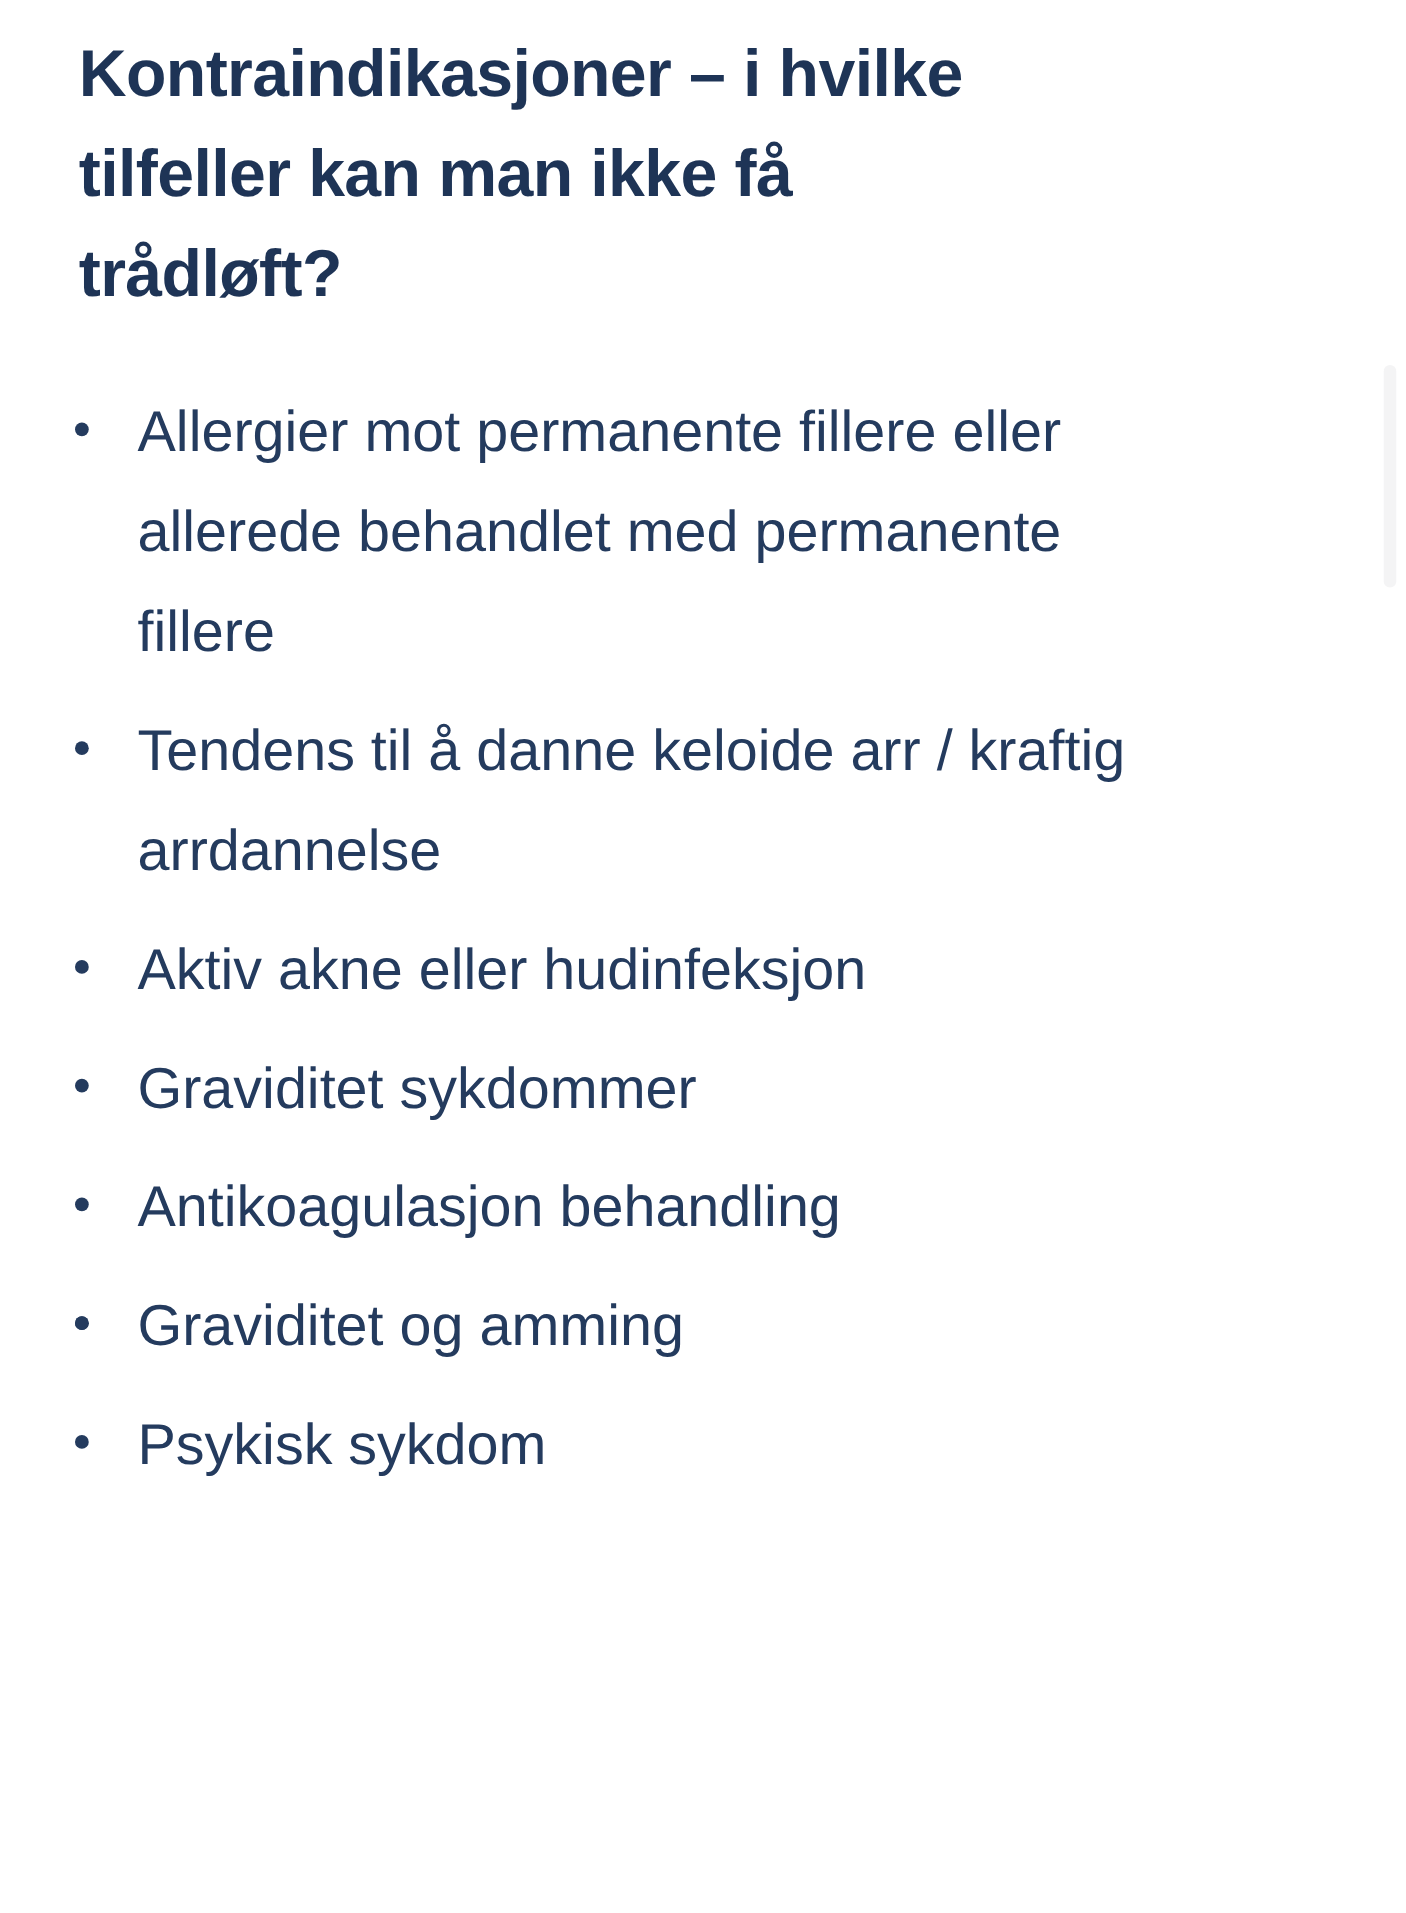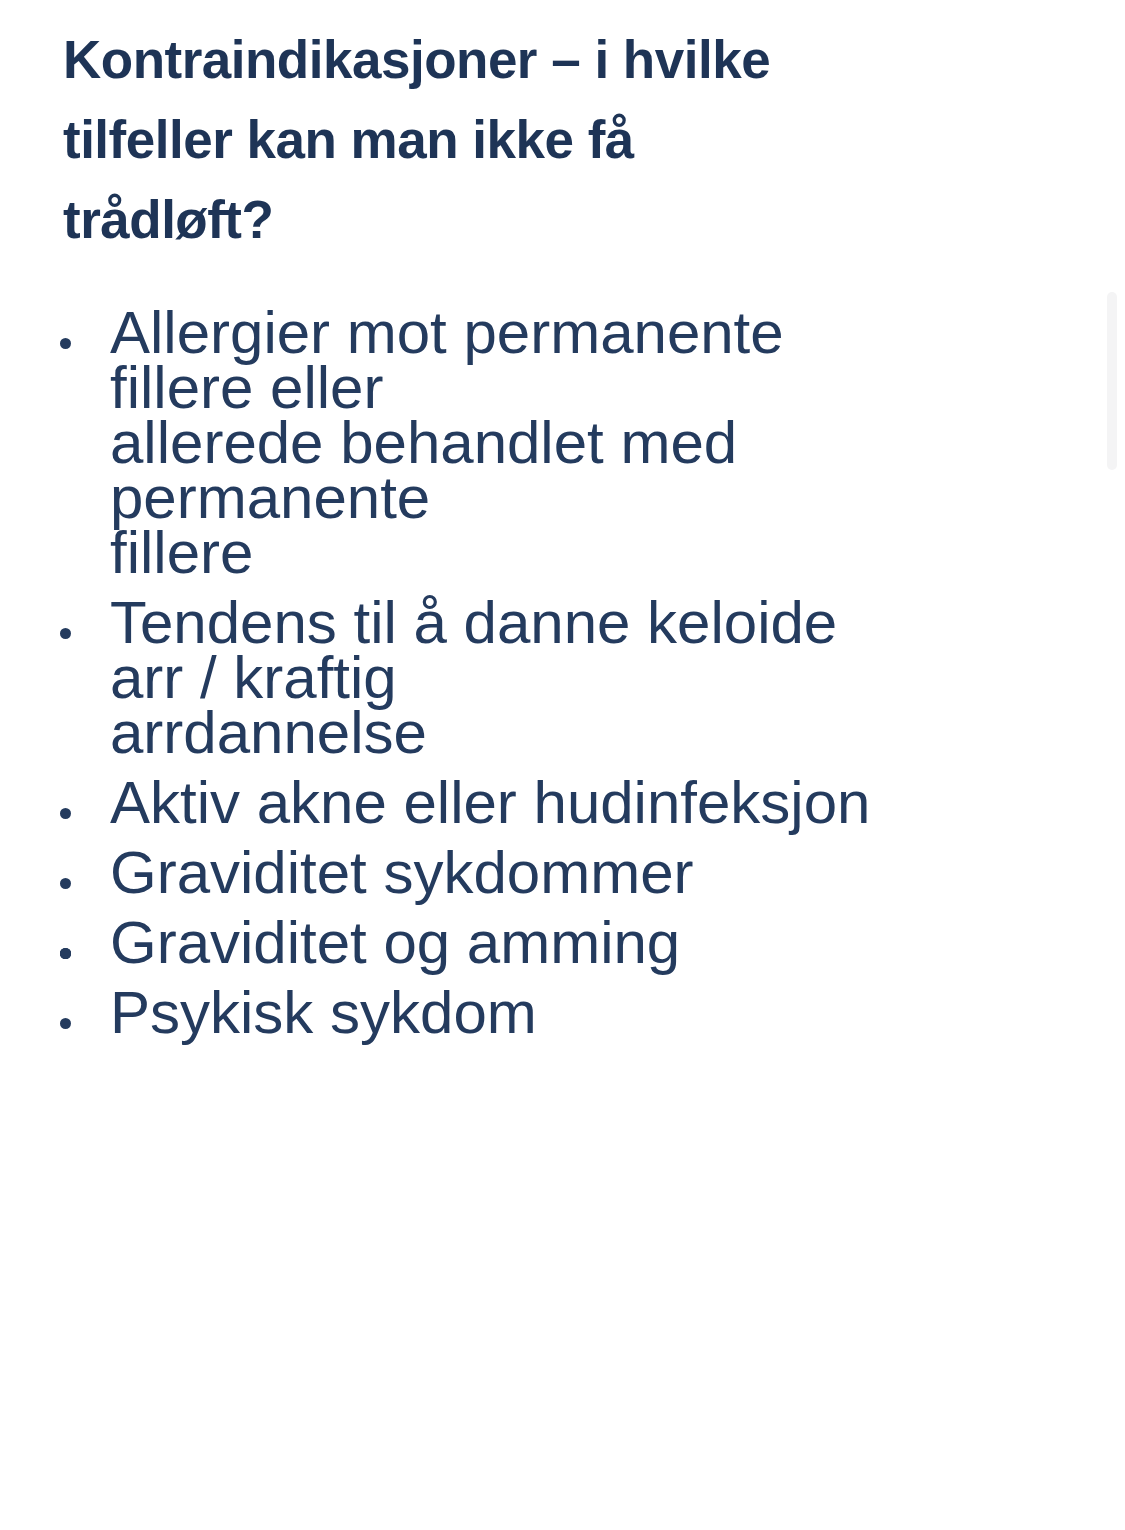--- a/index.html
+++ b/index.html
@@ -31,22 +31,22 @@
   }
   ul.contra-list {
     list-style: none;
     margin: 45px 0 0 60px;
     padding: 0;
   }
   ul.contra-list li {
     position: relative;
     padding-left: 50px;
     margin-bottom: 15px;
-    font-size: 60px;
-    line-height: 55px;
+    font-size: 46px;
+    line-height: 80px;
     font-weight: 400;
     color: var(--body, #243b5e);
   }
   .li-text {
     white-space: pre-line;
   }
   .bullet {
     position: absolute;
     left: 0;
     top: 33px;
@@ -88,20 +88,21 @@
     <li>
       <span class="bullet"></span>
       <span class="li-text">Aktiv akne eller hudinfeksjon</span>
     </li>
     <li>
       <span class="bullet"></span>
       <span class="li-text">Graviditet sykdommer</span>
     </li>
     <li>
       <span class="bullet"></span>
+      <span class="li-text">Antikoagulasjon behandling</span>
     </li>
     <li>
       <span class="bullet"></span>
     </li>
     <li>
       <span class="bullet"></span>
       <span class="li-text">Graviditet og amming</span>
     </li>
     <li>
       <span class="bullet"></span>

